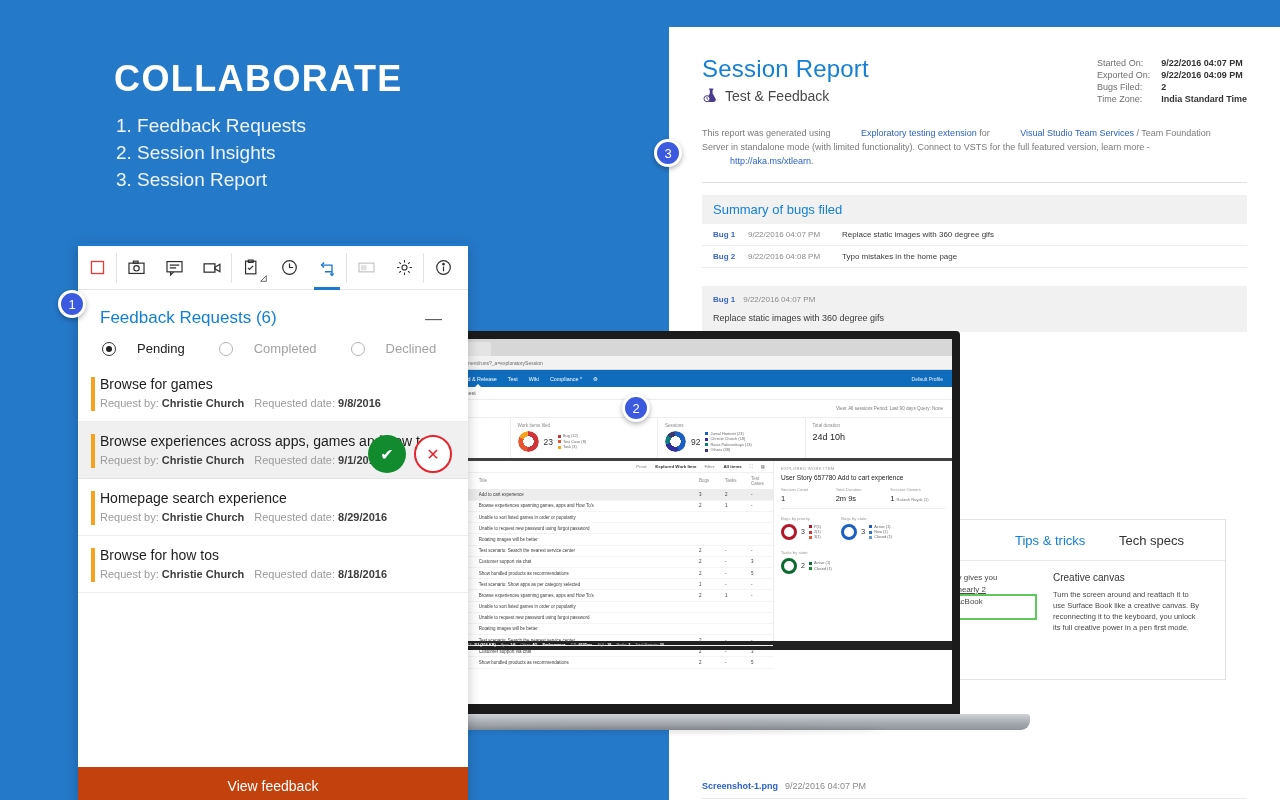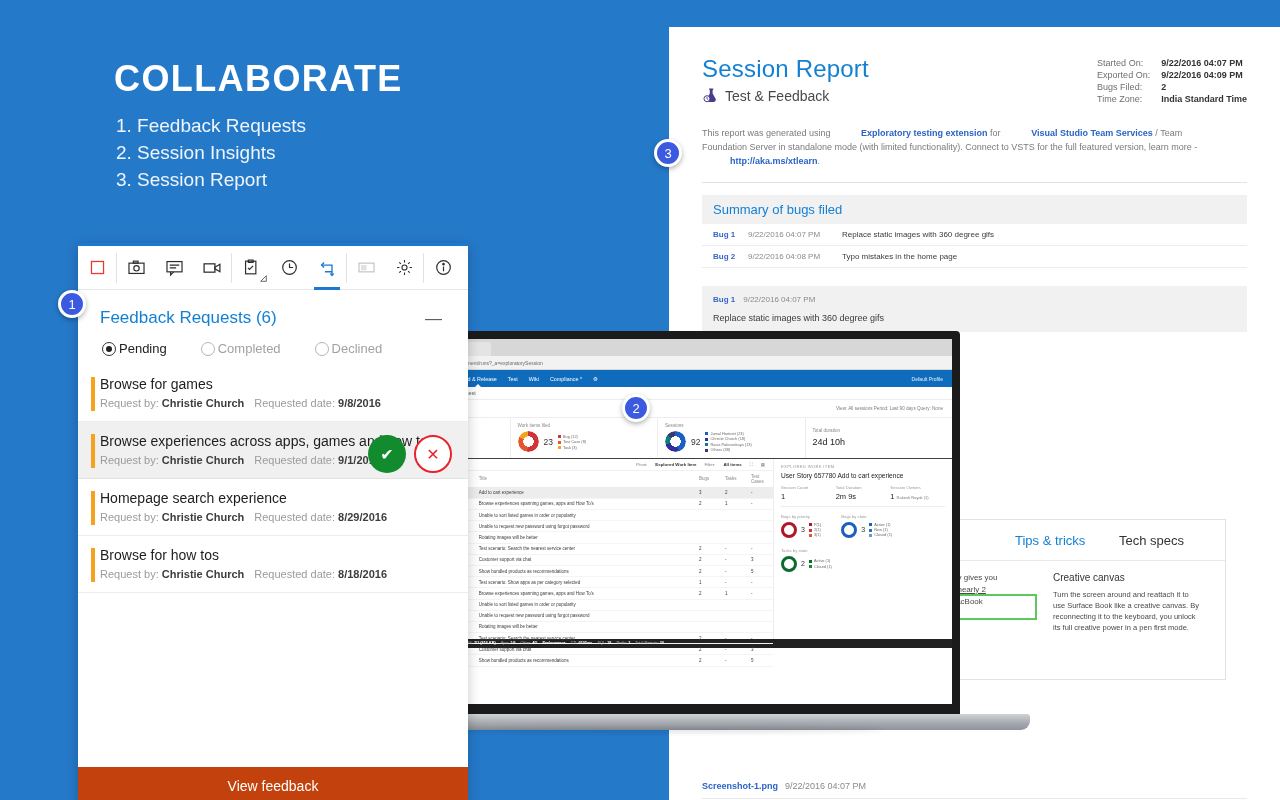--- a/index.html
+++ b/index.html
@@ -37,21 +37,21 @@
   }
   .report-inner { padding: 28px 33px 0 33px; position: relative; }
   .rep-title { color: #1480d4; font-size: 24px; font-weight: normal; letter-spacing: .2px; }
   .rep-sub { display: flex; align-items: center; gap: 6px; margin-top: 4px; color: #4a4a4a; font-size: 14px; }
   .rep-meta { position: absolute; right: 33px; top: 30px; font-size: 9px; color: #4b4b4b; }
   .rep-meta table { border-collapse: collapse; }
   .rep-meta td { padding: 1px 0; white-space: nowrap; vertical-align: top; }
   .rep-meta td.k { color: #6f6f6f; padding-right: 11px; }
   .rep-meta td.v { font-weight: bold; color: #333; }
   .rep-note { margin-top: 22px; font-size: 9px; line-height: 14px; color: #7b7b7b; width: 526px; }
-  .rep-note a { color: #2b63c6; font-weight: bold; text-decoration: none; padding-left: 28px; }
+  .rep-note a { color: #2b63c6; font-weight: normal; text-decoration: none; padding-left: 28px; }
   .rep-rule { margin-top: 14px; border-top: 1px solid #e3e3e3; }
 
   .sec-head {
     margin-top: 12px; background: #f1f1f1; padding: 7px 11px;
     color: #1480d4; font-size: 13px;
   }
   .bug-sum-row {
     display: flex; gap: 10px; align-items: baseline;
     padding: 6px 11px; border-bottom: 1px solid #ececec; font-size: 8px;
   }
@@ -114,21 +114,21 @@
     content: ""; position: absolute; left: 6px; right: 6px; bottom: 0; height: 2.5px; background: #1b79d0;
   }
   .tb-item.active { color: #1b79d0; }
   .tb-item.dim { color: #c4c4c4; }
 
   .fb-head { display: flex; align-items: center; justify-content: space-between; padding: 18px 22px 0 22px; }
   .fb-head h3 { color: #1480d4; font-size: 17px; font-weight: normal; }
   .fb-min { color: #5a5a5a; font-size: 17px; line-height: 1; padding: 0 4px; }
 
   .fb-radios { display: flex; align-items: center; gap: 34px; padding: 13px 24px 9px 24px; }
-  .radio { display: flex; align-items: flex-end; gap: 3px; font-size: 13px; color: #a2a2a2; }
+  .radio { display: flex; align-items: flex-end; gap: 21px; font-size: 13px; color: #a2a2a2; }
   .radio .dot { width: 14px; height: 14px; border-radius: 50%; border: 1.5px solid #b4b4b4; position: relative; }
   .radio.sel { color: #222; }
   .radio.sel .dot { border-color: #333; }
   .radio.sel .dot::after { content:""; position:absolute; left:3px; top:3px; width:6px; height:6px; border-radius:50%; background:#222; }
 
   .fb-list { }
   .fb-row { position: relative; padding: 11px 22px 12px 22px; border-bottom: 1px solid #ededed; }
   .fb-row.hl { background: #f0f0f0; border-bottom: 1px solid #e3e3e3; }
   .fb-row .bar { position: absolute; left: 13px; top: 12px; width: 4px; height: 34px; background: #f5a21e; }
   .fb-row .t { font-size: 14px; color: #1d1d1d; white-space: nowrap; overflow: hidden; }
@@ -175,21 +175,21 @@
   .vs-nav .it.on::after { content:""; position:absolute; left:50%; transform:translateX(-50%); bottom:-5px; border:3px solid transparent; border-bottom-color:#fff; }
   .vs-nav .sp { flex: 1; }
   .vs-nav .right { font-size: 5px; opacity: .9; }
 
   .vs-sub { height: 13px; background: #fff; display: flex; align-items: center; gap: 12px; padding: 0 9px; font-size: 5.4px; color: #5a5a5a; border-bottom: 1px solid #ededed; }
   .vs-sub .on { color: #1b79d0; border-bottom: 1.4px solid #1b79d0; padding-bottom: 1px; }
 
   .vs-h { padding: 6px 9px 4px 9px; font-size: 6.5px; color: #333; display: flex; justify-content: space-between; }
   .vs-h .filters { font-size: 4.6px; color: #7d7d7d; }
 
-  .vs-cards { display: flex; border-top: 1px solid #ededed; border-bottom: 1px solid #404040; align-items: center; }
+  .vs-cards { display: flex; border-top: 1px solid #ededed; border-bottom: 3px solid #404040; }
   .vs-card { flex: 1; padding: 5px 7px; border-right: 1px solid #ededed; }
   .vs-card .ct { font-size: 4.6px; color: #8a8a8a; margin-bottom: 3px; }
   .vs-card .cb { display: flex; align-items: center; gap: 5px; }
   .donut { width: 21px; height: 21px; border-radius: 50%; }
   .dnum { font-size: 8.5px; color: #333; }
   .dleg { font-size: 3.9px; color: #6a6a6a; line-height: 5.4px; }
   .dleg i { display: inline-block; width: 3px; height: 3px; margin-right: 2px; vertical-align: middle; font-style: normal; }
   .vs-card.dur .big { font-size: 9px; color: #222; margin-top: 4px; }
 
   .vs-body { display: flex; height: 180px; }

